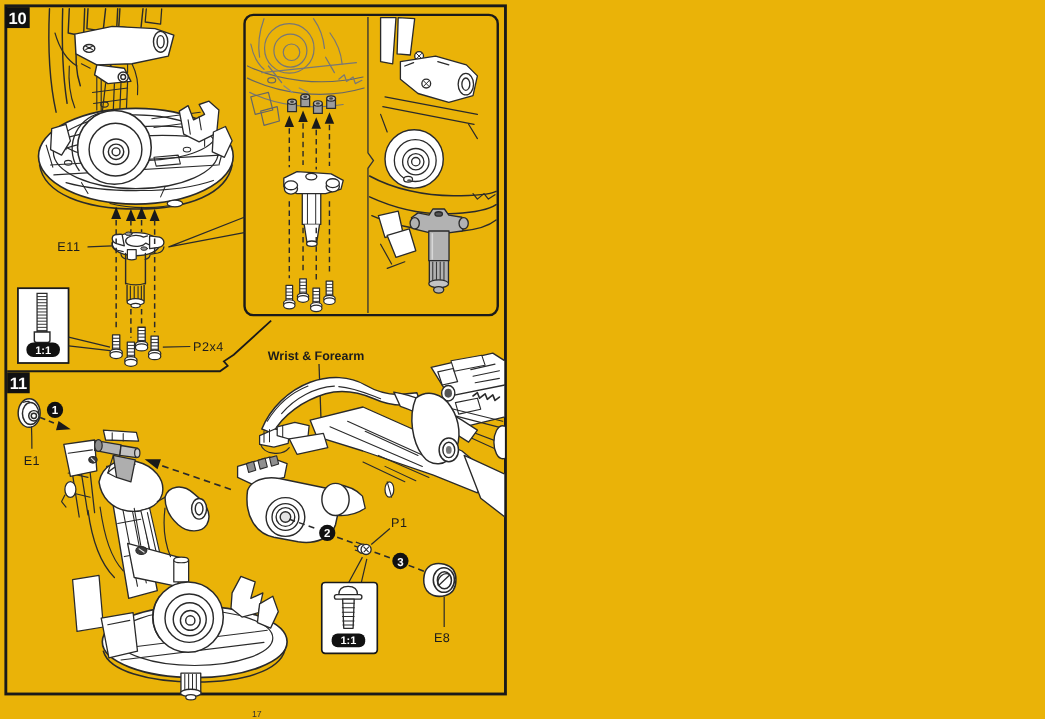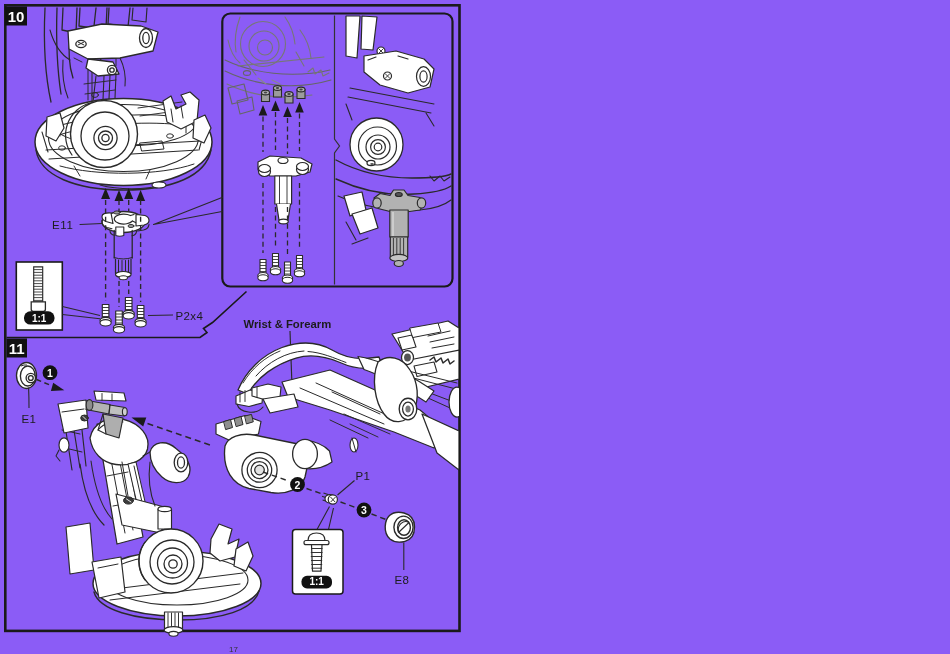--- a/index.html
+++ b/index.html
@@ -1,16 +1,16 @@
 <!DOCTYPE html>
 <html><head>
 <meta charset="utf-8">
 <style>
   html,body{margin:0;padding:0;background:#ffffff;}
-  #page{position:relative;width:950px;height:654px;background:#8b5cf6;overflow:hidden;
+  #page{position:relative;width:950px;height:654px;background:#eab308;overflow:hidden;
         font-family:"Liberation Sans",sans-serif;}
   svg{position:absolute;left:0;top:0;}
   text{font-family:"Liberation Sans",sans-serif;}
 </style>
 </head>
 <body>
 <div id="page">
 <svg width="950" height="654" viewBox="0 0 950 654">
 
   <rect x="5.3" y="5.3" width="454.2" height="625.6" fill="none" stroke="#1a1a1a" stroke-width="2.6"></rect>

